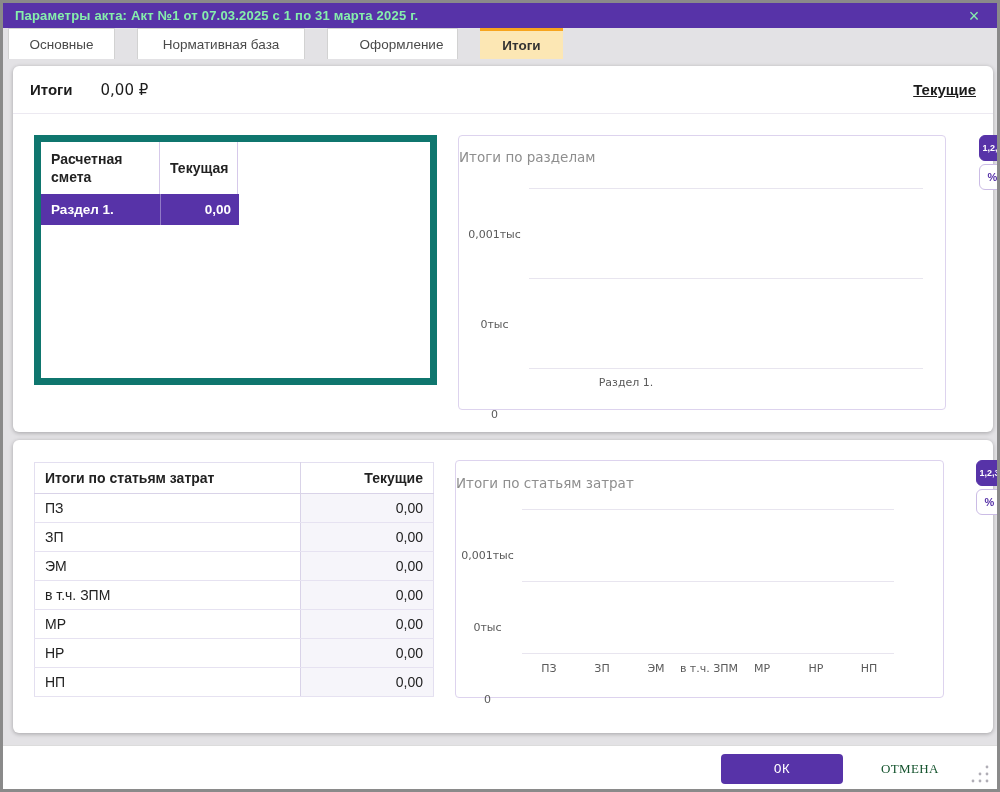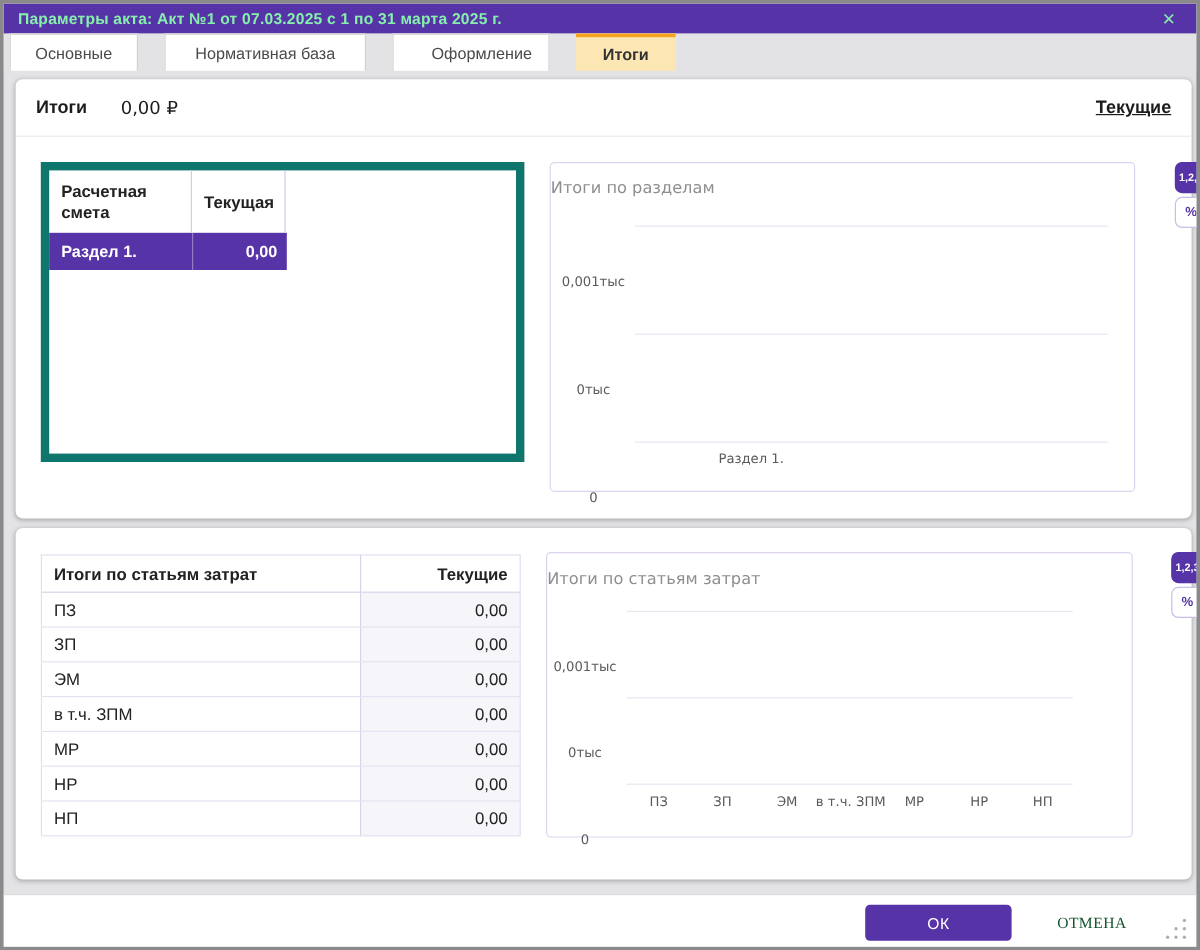--- a/index.html
+++ b/index.html
@@ -95,21 +95,21 @@
   .costs-table th.c1 { text-align:left; width:267px; border-right:1px solid #d9d3e8; }
   .costs-table th.c2 { text-align:right; width:133px; }
   .costs-table td { height:29px; padding:0 10px; border-bottom:1px solid #e6e2f1; }
   .costs-table td.c1 { text-align:left; border-right:1px solid #d9d3e8; background:#fff; }
   .costs-table td.c2 { text-align:right; background:#f6f5fa; }
   
   .footer { position:absolute; left:0; right:0; bottom:0; height:44px;
     background:#fff; border-top:1px solid #dcdcdc; }
   .ok-btn { position:absolute; left:718px; top:8px; width:122px; height:30px;
     background:#5733a8; color:#fff; border:none; border-radius:4px;
-    font-family:Liberation Sans, sans-serif; font-size:13px; letter-spacing:.4px; cursor:pointer;text-align:center; }
+    font-family:Liberation Mono, monospace; font-size:13px; letter-spacing:.4px; cursor:pointer;text-align:center; }
   .cancel-btn { position:absolute; left:872px; top:8px; width:70px; height:30px;
     background:transparent; border:none; color:#14532d;
     font-family:Liberation Serif, serif; font-size:13px; letter-spacing:.4px; cursor:pointer; }
   .grip { position:absolute; right:7px; bottom:5px; width:22px; height:22px; cursor:nwse-resize; }
 </style>
 </head>
 <body>
 
 <div class="titlebar">
   <span class="title">Параметры акта: Акт №1 от 07.03.2025 с 1 по 31 марта 2025 г.</span>

